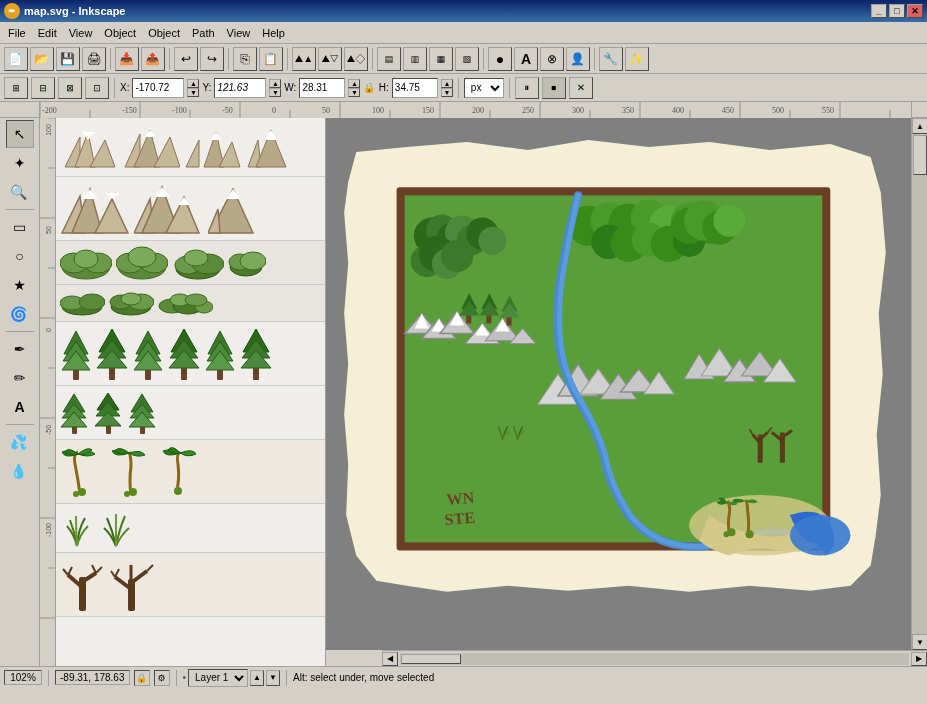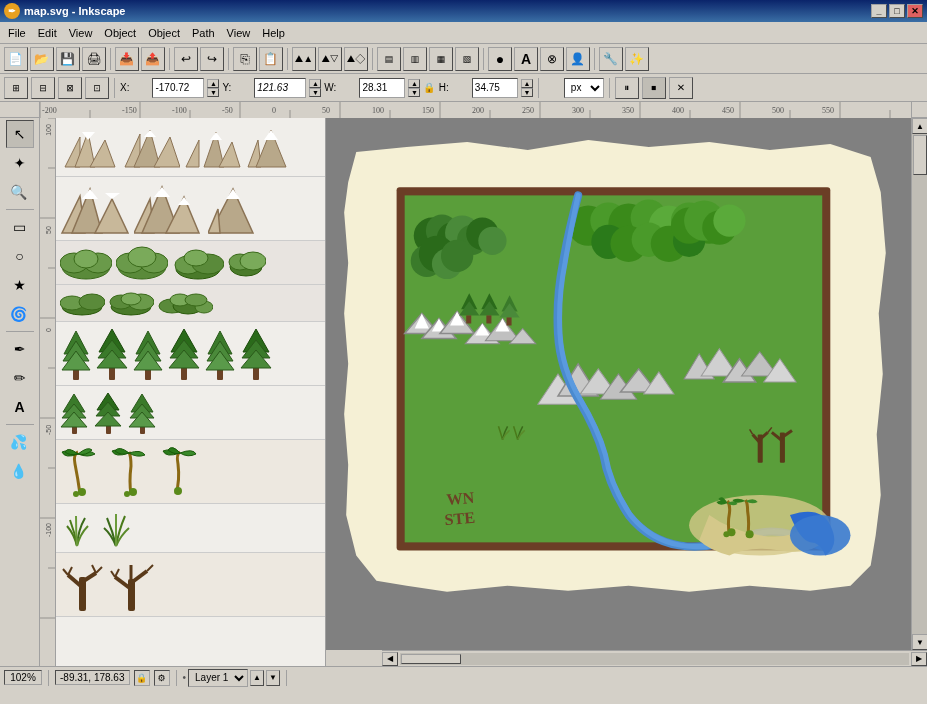--- a/index.html
+++ b/index.html
@@ -30,21 +30,21 @@
     }
     .tb-btn { width: 24px; height: 24px; background: #d4d0c8; border: 1px outset #a0a0a0; display: flex; align-items: center; justify-content: center; cursor: pointer; font-size: 12px; flex-shrink: 0; }
     .tb-sep { width: 1px; height: 22px; background: #a0a0a0; margin: 0 2px; flex-shrink: 0; }
     
     
     #toolbar-controls {
       width: 100%; height: 28px; background: #d4d0c8; border-bottom: 1px solid #a0a0a0;
       display: flex; align-items: center; padding: 2px 4px; gap: 3px;
     }
     .ctrl-btn { width: 24px; height: 22px; background: #d4d0c8; border: 1px outset #a0a0a0; display: flex; align-items: center; justify-content: center; cursor: pointer; font-size: 10px; flex-shrink: 0; }
-    .ctrl-input { height: 20px; background: white; border: 1px inset #a0a0a0; padding: 0 2px; font-size: 10px; margin-left: 20px; }
+    .ctrl-input { height: 20px; background: white; border: 1px inset #a0a0a0; padding: 0 2px; font-size: 10px; }
     .ctrl-label { font-size: 10px; color: #000; }
     .ctrl-sep { width: 1px; height: 20px; background: #a0a0a0; margin: 0 2px; }
     
     
     #toolbox {
       width: 40px; background: #d4d0c8; border-right: 1px solid #a0a0a0;
       display: flex; flex-direction: column; align-items: center; padding: 2px 0; gap: 1px;
       flex-shrink: 0;
     }
     .tool-btn {
@@ -679,13 +679,14 @@
   <div class="status-sep"></div>
   <div style="display:flex;align-items:center;gap:2px;">
     <span style="font-size:10px;color:#555;">•</span>
     <select class="layer-selector">
       <option>Layer 1</option>
     </select>
     <div style="width:14px;height:16px;background:#d4d0c8;border:1px outset #a0a0a0;display:flex;align-items:center;justify-content:center;font-size:8px;cursor:pointer;">▲</div>
     <div style="width:14px;height:16px;background:#d4d0c8;border:1px outset #a0a0a0;display:flex;align-items:center;justify-content:center;font-size:8px;cursor:pointer;">▼</div>
   </div>
   <div class="status-sep"></div>
+  <span style="flex:1; font-size:10px; color:#000;">Alt: select under, move selected</span>
 </div>
 
 </body></html>

